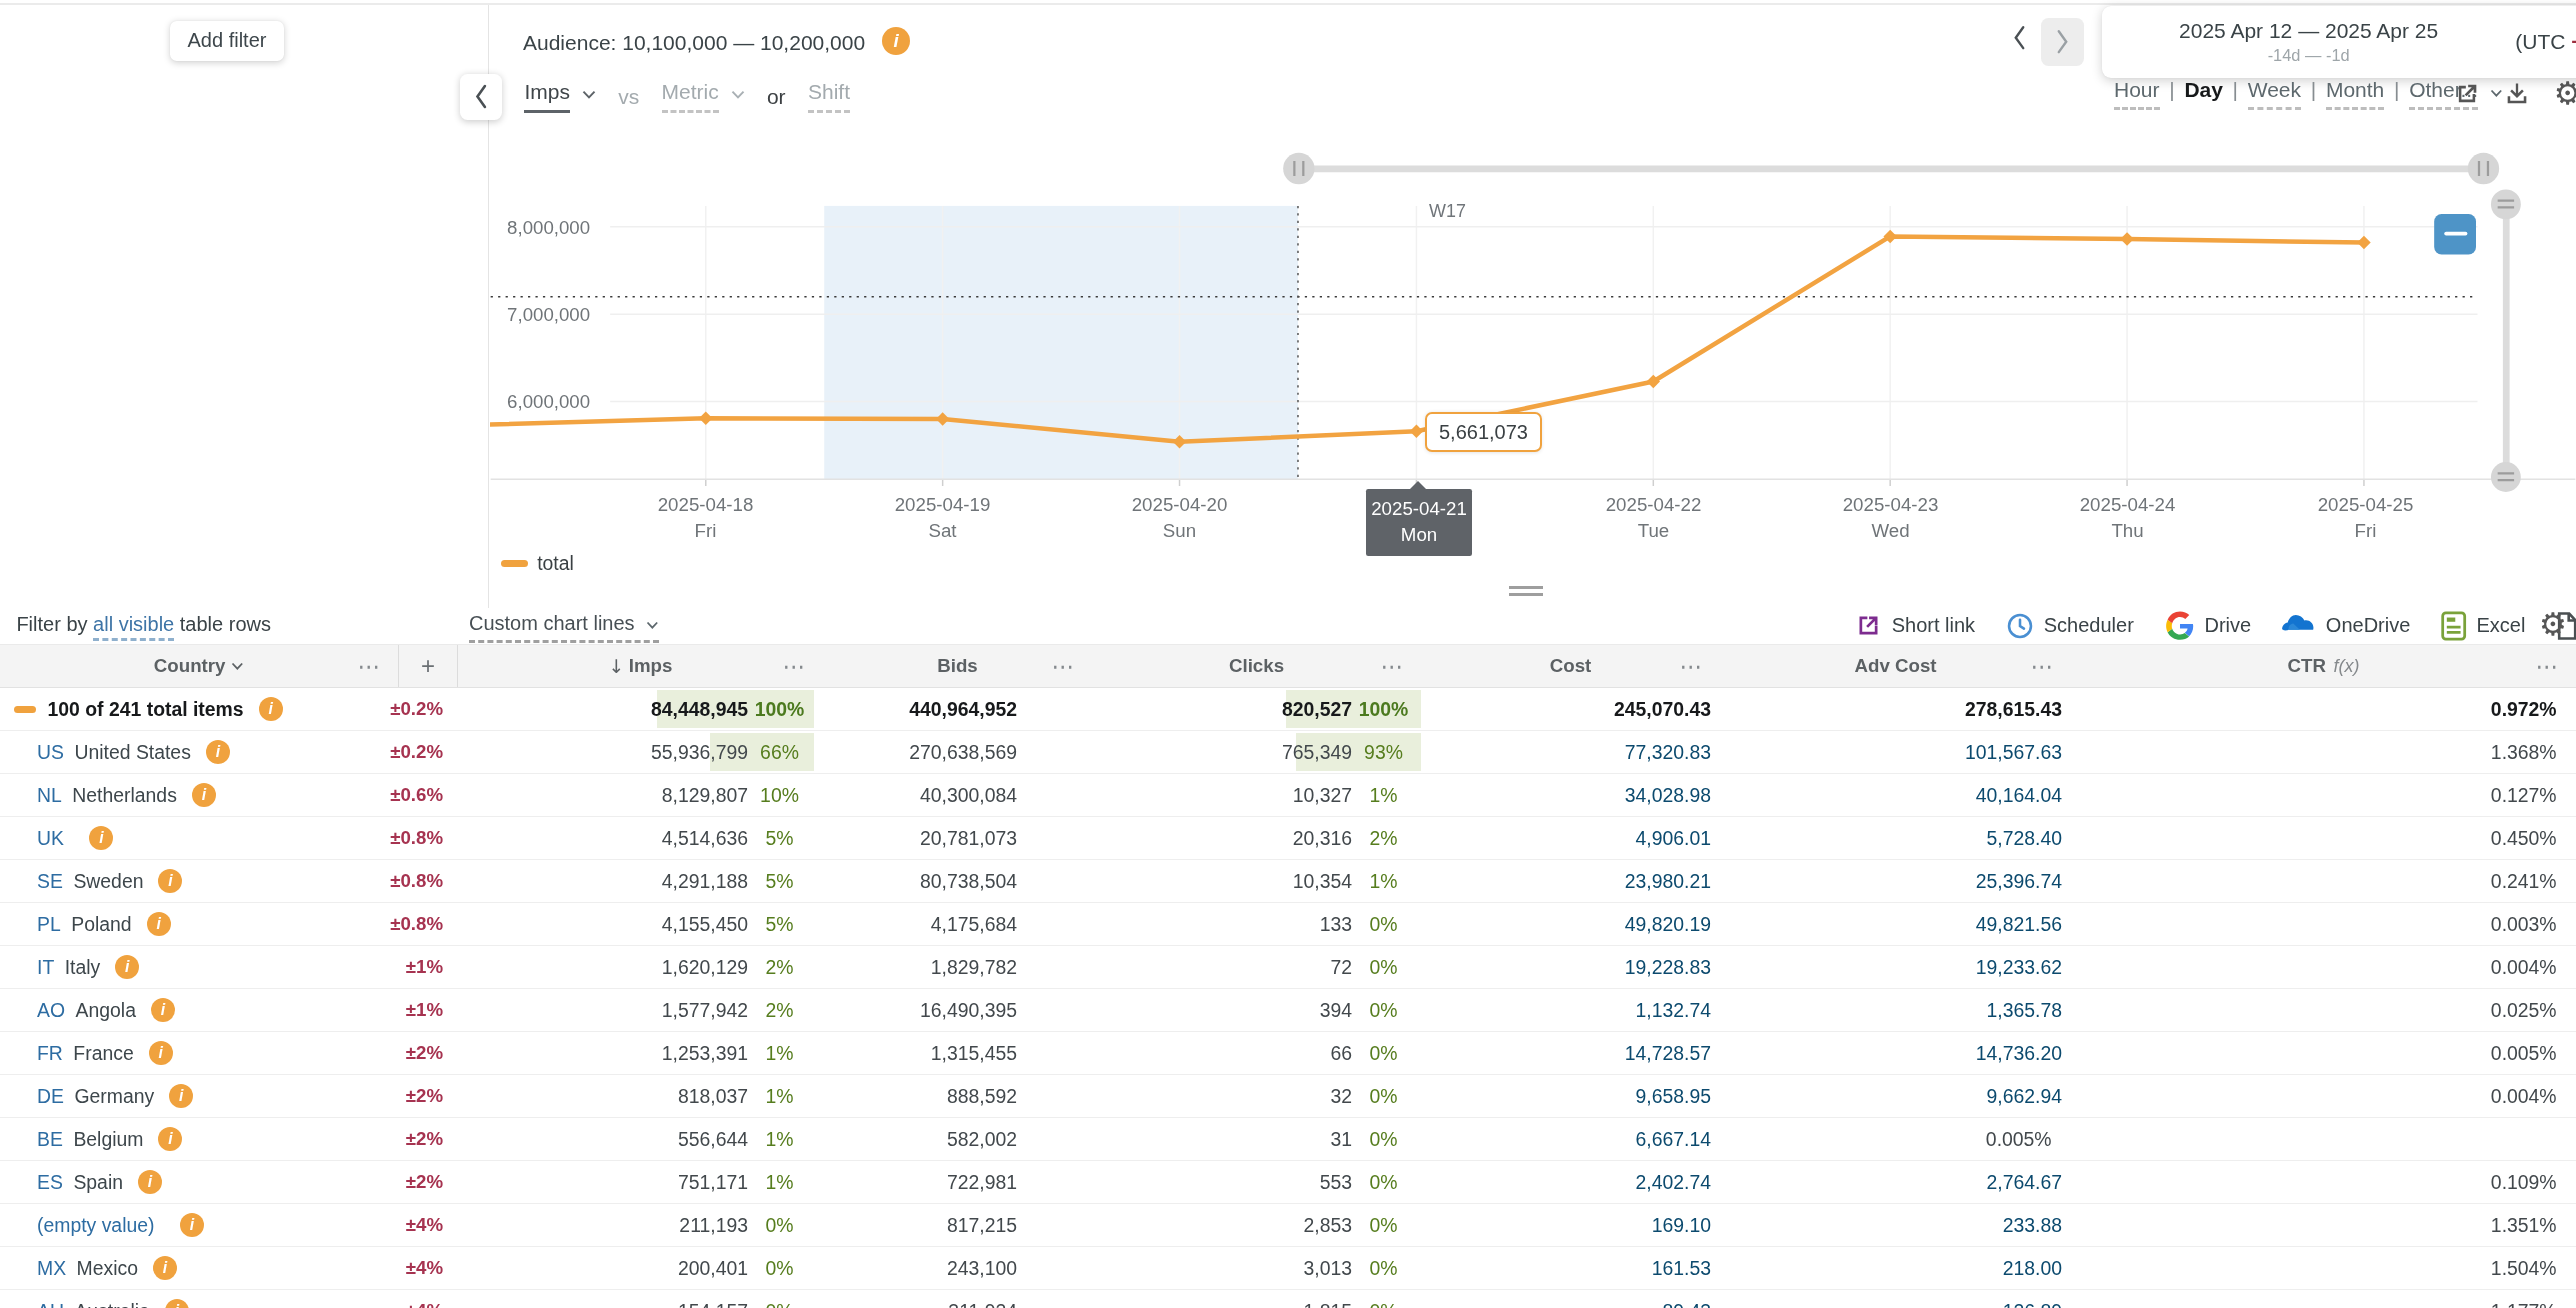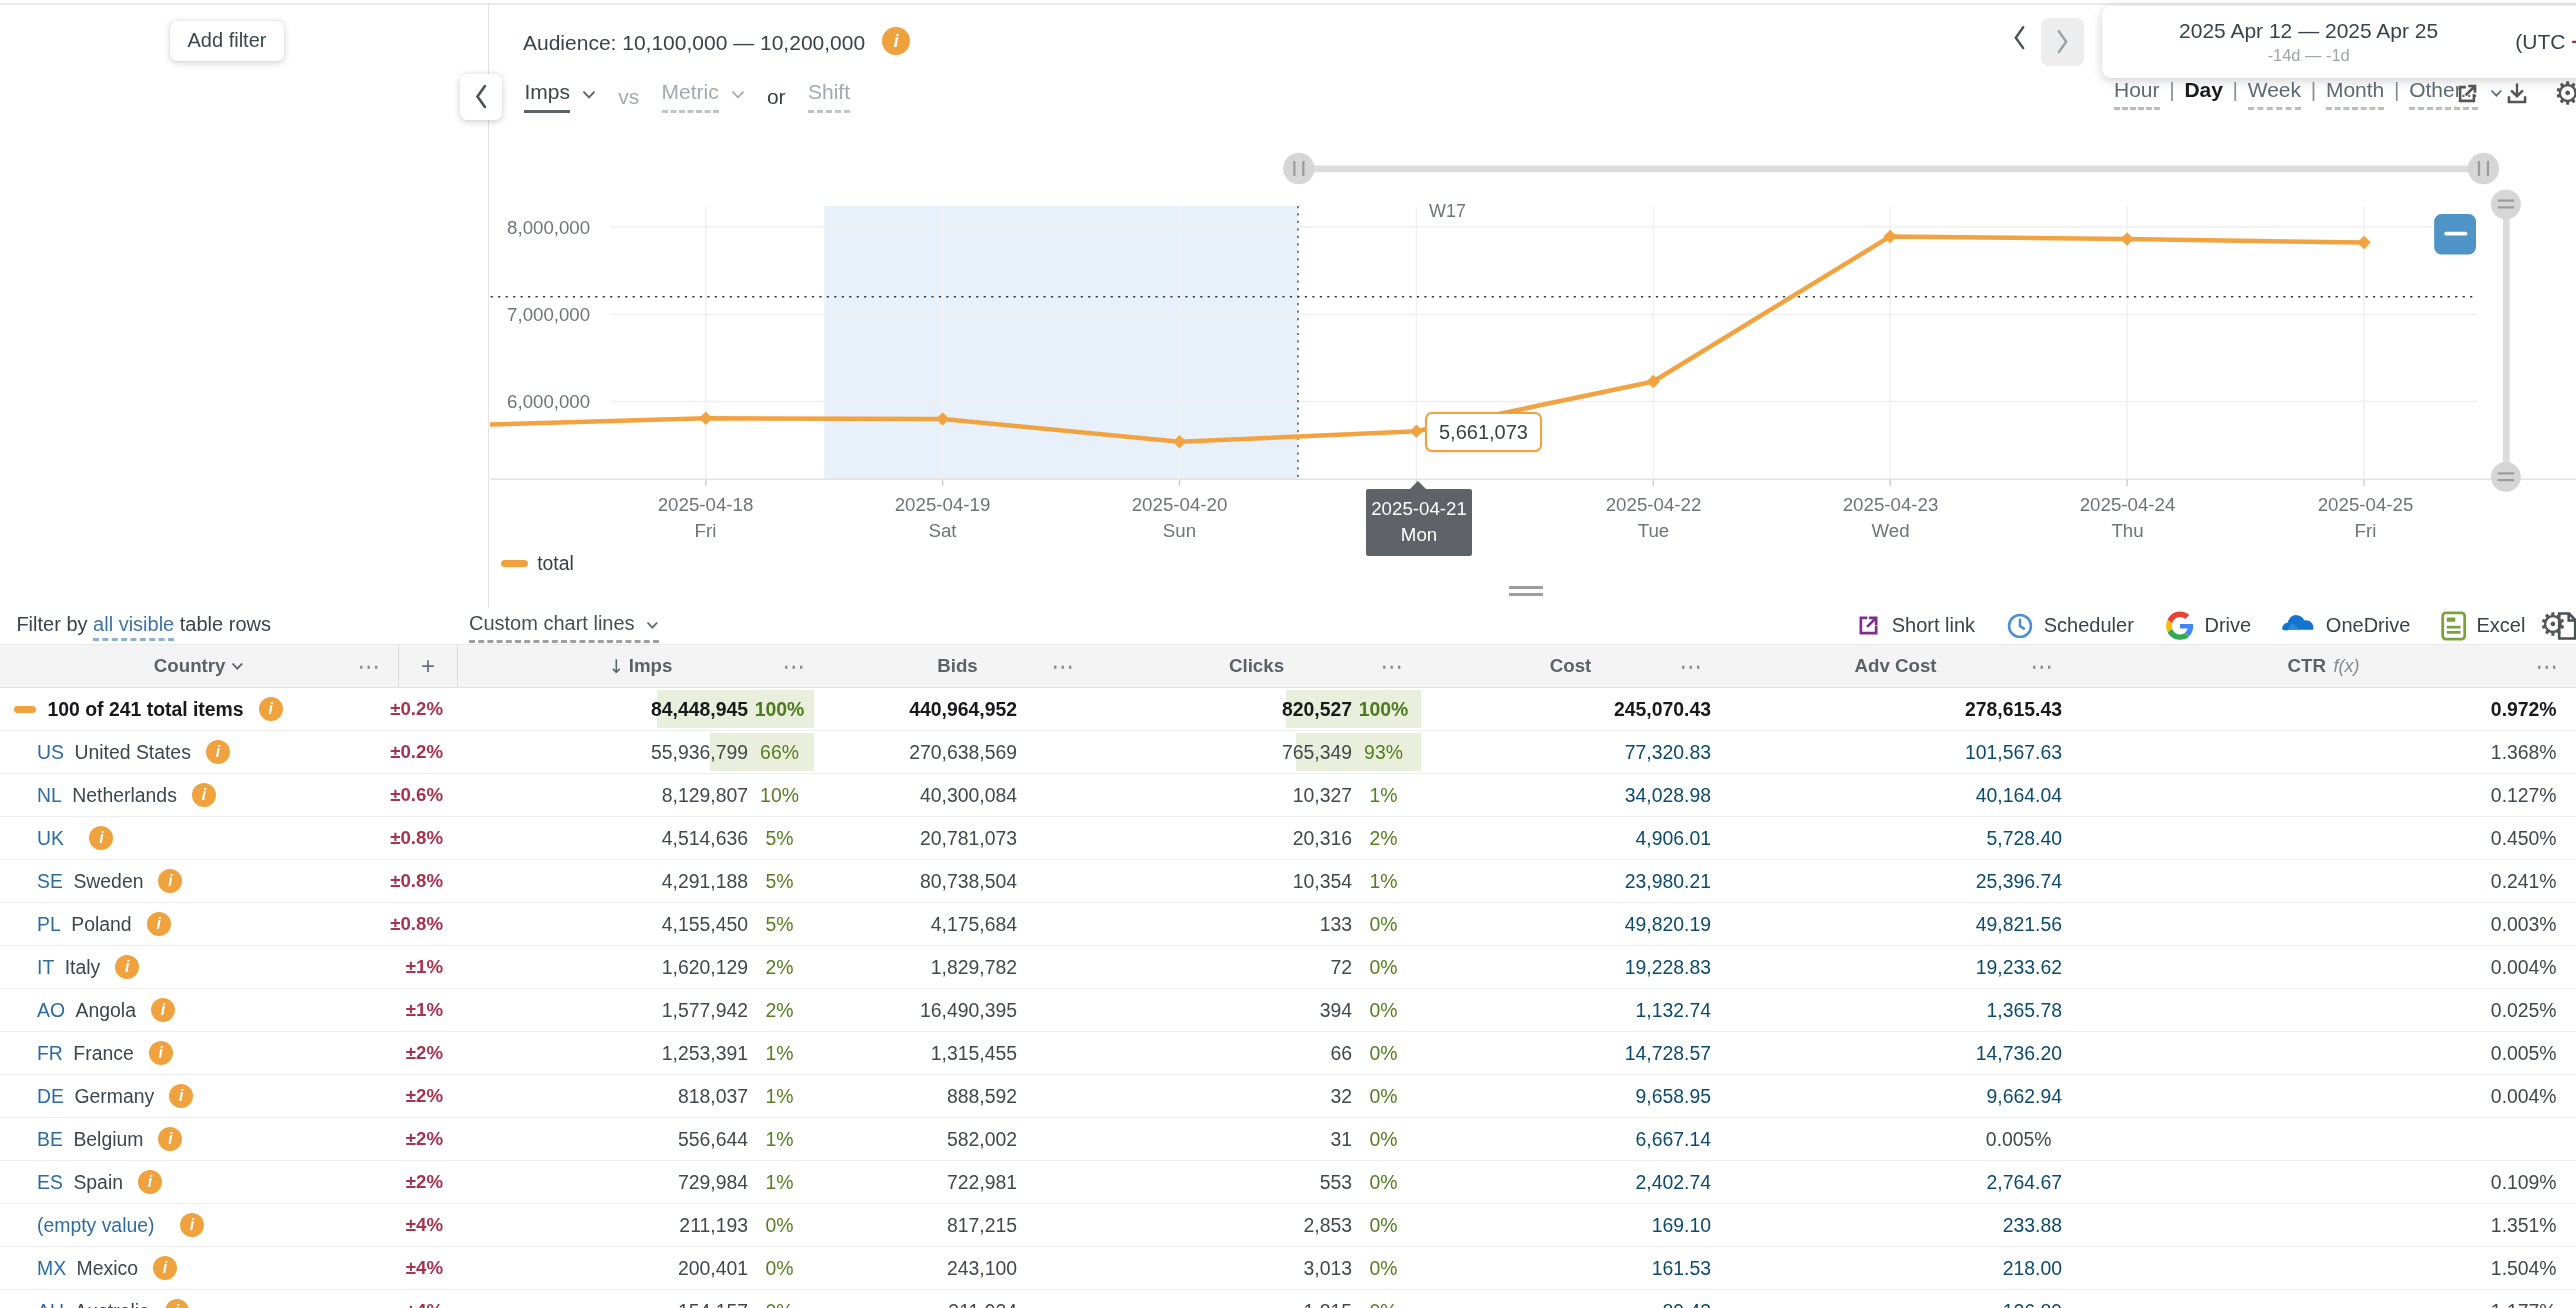--- a/index.html
+++ b/index.html
@@ -657,21 +657,21 @@
         <div class="grid trow">
       <div class="c c-country">
 
         <span class="code">ES</span>
         <span class="cname">Spain</span>
         <span class="row-info" hidden="">i</span>
       </div>
       <div class="c c-delta">±2%</div>
       <div class="c c-imps">
 
-        <span class="num">729,984</span>
+        <span class="num">751,171</span>
             <span class="pct">1%</span>
       </div>
       <div class="c c-bids">722,981</div>
       <div class="c c-clicks">
 
         <span class="num">553</span>
             <span class="pct">0%</span>
       </div>
       <div class="c c-cost">2,402.74</div>
       <div class="c c-adv">2,764.67</div>

